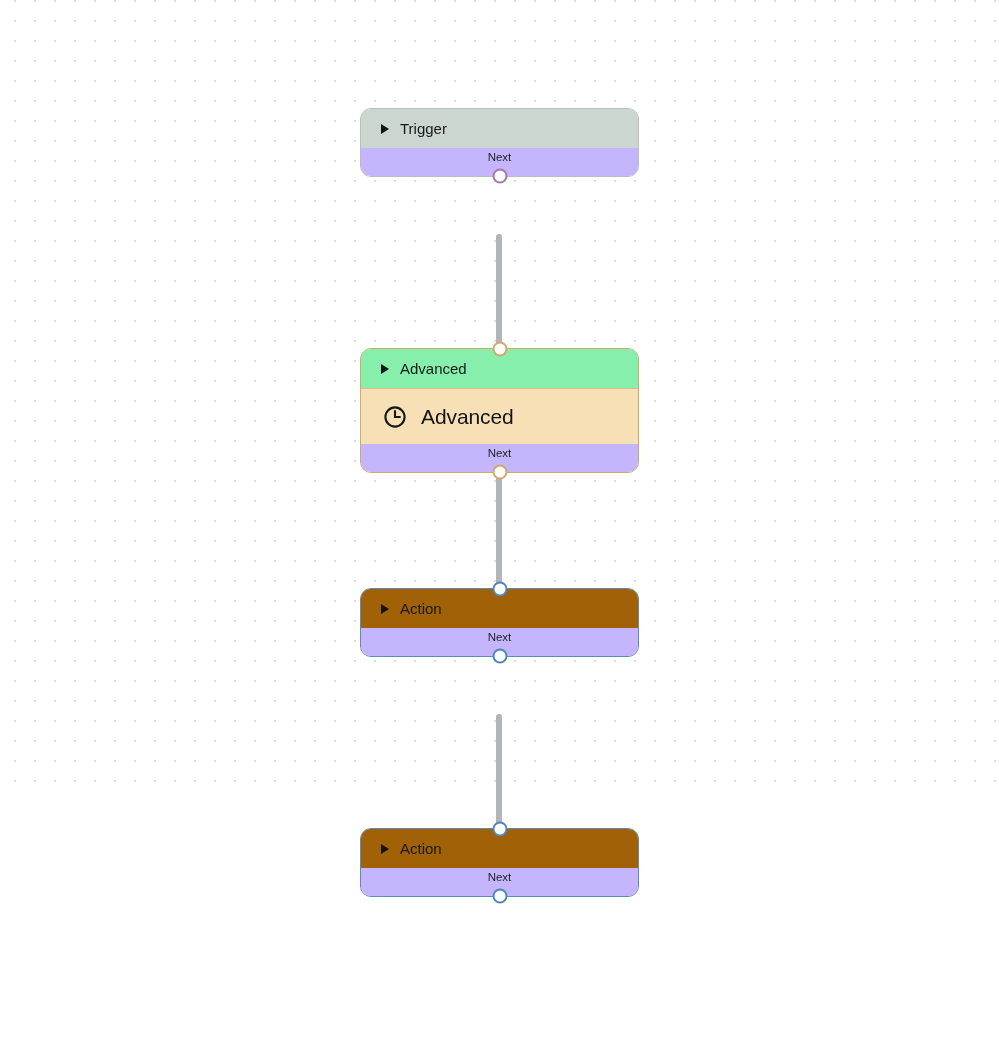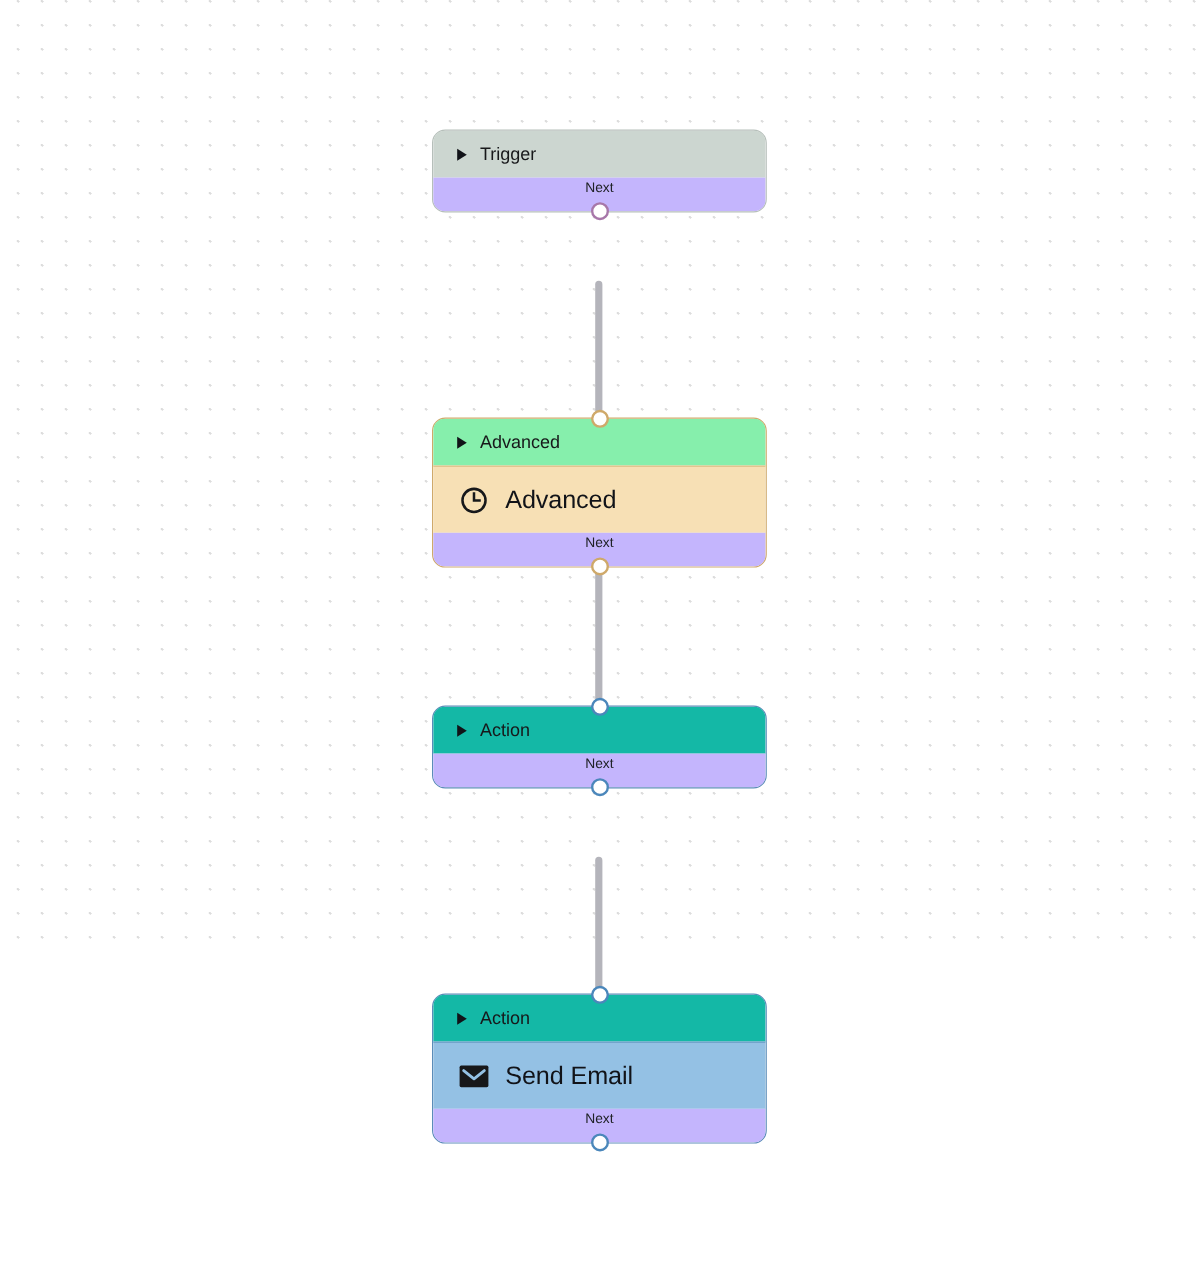--- a/index.html
+++ b/index.html
@@ -127,21 +127,21 @@
   
   .node.trigger  { border-color: #b6bfba; }
   .node.trigger  .node-header { background: #ccd6d0; }
   .node.trigger  .node-body   { background: #d7e0da; border-top-color: #bcc6c0; }
 
   .node.advanced { border-color: #cfa96a; }
   .node.advanced .node-header { background: #86efac; }
   .node.advanced .node-body   { background: #f7e0b5; border-top-color: #ddbd85; }
 
   .node.action   { border-color: #5b8cb8; }
-  .node.action   .node-header { background: #14b8a6; }
+  .node.action   .node-header { background: #a16207; }
   .node.action   .node-body   { background: #94c1e4; border-top-color: #6b9cc6; }
 
   .handle.h-purple { border-color: #a777a9; }
   .handle.h-tan    { border-color: #cfa96a; }
   .handle.h-blue   { border-color: #4b87bb; }
   .handle.h-dark   { border-color: #4b87bb; }
 
   .icon svg { display: block; }
 </style>
 </head>
@@ -202,29 +202,20 @@
     <div class="handle top h-blue"></div>
     <div class="handle bottom h-blue"></div>
   </div>
 
   <div class="node action" style="left:360px; top:828px;">
     <div class="node-inner">
       <div class="node-header">
         <span class="caret"></span>
         <span>Action</span>
       </div>
-      <div class="node-body">
-        <span class="icon">
-          <svg width="26" height="22" viewBox="0 0 26 22">
-            <rect x="1" y="2" width="24" height="18" rx="1.4" fill="#17181a"></rect>
-            <path d="M4.4 6.2 L13 13 L21.6 6.2" fill="none" stroke="#94c1e4" stroke-width="2.4" stroke-linecap="round" stroke-linejoin="round"></path>
-          </svg>
-        </span>
-        <span class="node-title">Send Email</span>
-      </div>
       <div class="node-footer">
         <span class="next-label">Next</span>
       </div>
     </div>
     <div class="handle top h-blue"></div>
     <div class="handle bottom h-dark"></div>
   </div>
 
 </div>
 

